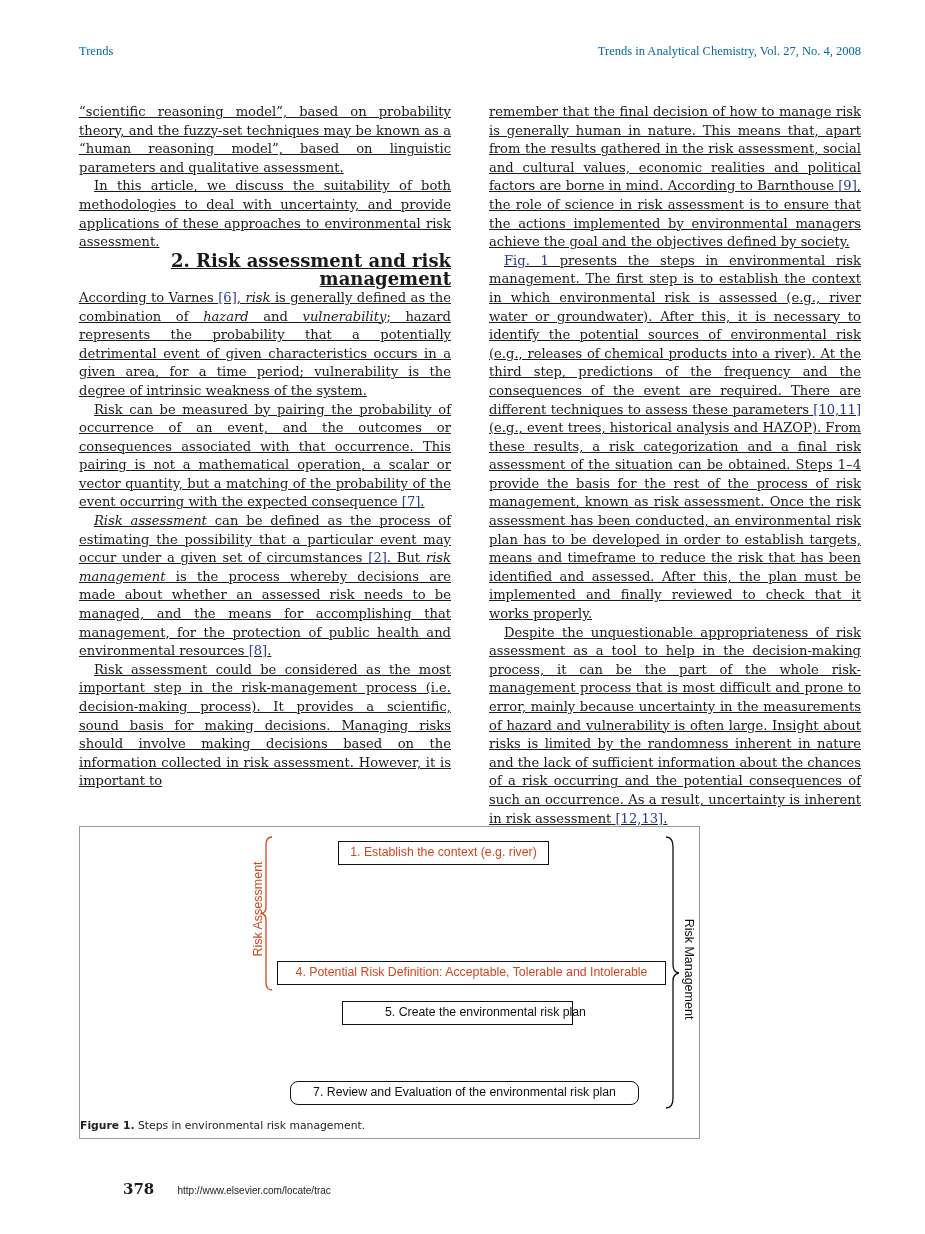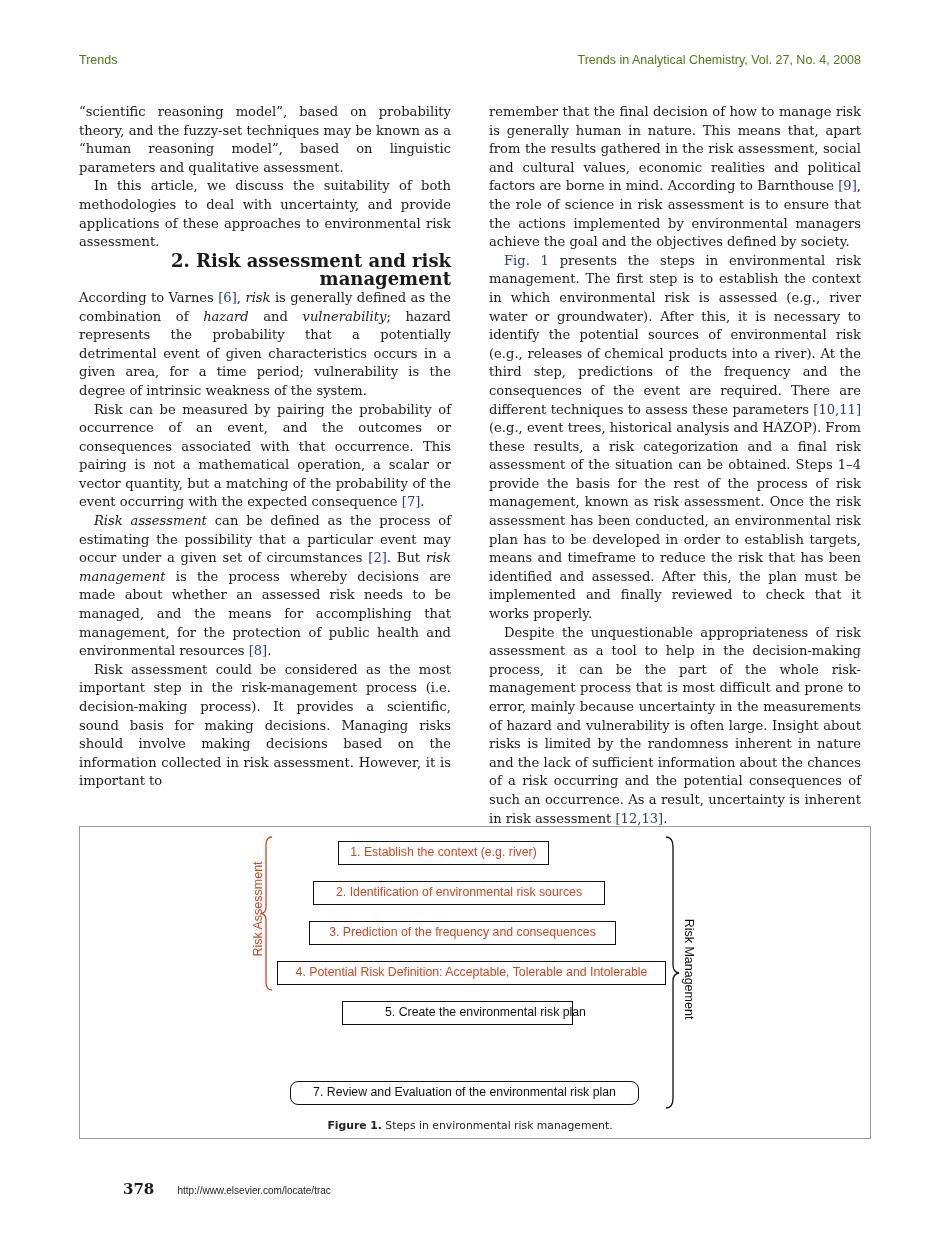--- a/index.html
+++ b/index.html
@@ -1,38 +1,38 @@
 <!DOCTYPE html>
 <html><head>
 <meta charset="utf-8">
 <style>
   html, body { margin: 0; padding: 0; background: #ffffff; }
   body { width: 925px; height: 1234px; position: relative; overflow: hidden; color: #1a1a1a; }
-  .running-head { position: absolute; top: 53px; font-family: Liberation Sans, sans-serif; font-size: 12.5px; color: #4d7c0f; }
+  .running-head { position: absolute; top: 44px; font-family: Liberation Serif, serif; font-size: 12.5px; color: #0369a1; }
   .rh-left { left: 79px; }
   .rh-right { right: 64px; margin-left: 29px; }
   .col { position: absolute; top: 103px; width: 372px; font-family: "DejaVu Serif", serif; font-size: 13.1px; line-height: 18.6px; text-align: justify; color: #1a1a1a; }
   .col-left { left: 79px; }
   .col-right { left: 489px; }
-  .col p { margin: 0; text-indent: 15px; hyphens: auto; }
+  .col p { margin: 0; text-indent: 15px; hyphens: auto; text-decoration: underline; }
   .col p.noindent { text-indent: 0; }
   .col p.first { text-indent: 0; }
   .ref { color: #2a3a8c; }
   .sec-head { font-family: "DejaVu Serif", serif; font-weight: bold; font-size: 18px; margin: 37px 0 18px 0; text-indent: 0 !important; text-align: right; }
   em { font-style: italic; }
 
-  .figure { position: absolute; left: 79px; top: 826px; width: 792px; height: 313px; border: 1px solid #9a9a9a; box-sizing: border-box; }
+  .figure { position: absolute; left: 79px; top: 826px; width: 621px; height: 313px; border: 1px solid #9a9a9a; box-sizing: border-box; }
   .step { position: absolute; border: 1.5px solid #111; box-sizing: border-box; height: 24px; font-family: "Liberation Sans", sans-serif; font-size: 12.3px; line-height: 21px; text-align: center; white-space: nowrap; }
   .step.assess { color: #d0461e; }
   .step.manage { color: #111; }
   .vlabel { position: absolute; font-family: "Liberation Sans", sans-serif; font-size: 12.5px; white-space: nowrap; }
   .vlabel-left { color: #d0461e; transform: rotate(-90deg); transform-origin: center center; }
   .vlabel-right { color: #111; transform: rotate(90deg); transform-origin: center center; }
   .brace { position: absolute; }
-  .caption { position: absolute; left: 0; width: 780px; top: 292px; text-align: center; font-family: "DejaVu Sans", sans-serif; font-size: 10.8px; color: #222; }
+  .caption { position: absolute; left: 0; width: 780px; top: 292px; text-align: left; font-family: "DejaVu Sans", sans-serif; font-size: 10.8px; color: #222; }
   .caption b { font-weight: bold; }
 
   .footer { position: absolute; top: 1179px; left: 79px; font-family: "DejaVu Serif", serif; }
   .page-num { font-weight: bold; font-size: 15px; margin-left: 44px; }
   .url { font-family: Liberation Sans, sans-serif; font-size: 10px; margin-left: 18px; color: #222; }
 </style>
 </head>
 <body>
 
 <div class="running-head rh-left">Trends</div>
@@ -49,22 +49,20 @@
 </div>
 
 <div class="col col-right">
   <p class="first"><span>remember that the final decision of how to manage risk is generally human in nature. This means that, apart from the results gathered in the risk assessment, social and cultural values, economic realities and political factors are borne in mind. According to Barnthouse </span><span class="ref">[9]</span><span>, the role of science in risk assessment is to ensure that the actions implemented by environmental managers achieve the goal and the objectives defined by society.</span></p>
   <p><span class="ref">Fig. 1</span><span> presents the steps in environmental risk management. The first step is to establish the context in which environmental risk is assessed (e.g., river water or groundwater). After this, it is necessary to identify the potential sources of environmental risk (e.g., releases of chemical products into a river). At the third step, predictions of the frequency and the consequences of the event are required. There are different techniques to assess these parameters </span><span class="ref">[10,11]</span><span> (e.g., event trees, historical analysis and HAZOP). From these results, a risk categorization and a final risk assessment of the situation can be obtained. Steps 1–4 provide the basis for the rest of the process of risk management, known as risk assessment. Once the risk assessment has been conducted, an environmental risk plan has to be developed in order to establish targets, means and timeframe to reduce the risk that has been identified and assessed. After this, the plan must be implemented and finally reviewed to check that it works properly.</span></p>
   <p><span>Despite the unquestionable appropriateness of risk assessment as a tool to help in the decision-making process, it can be the part of the whole risk-management process that is most difficult and prone to error, mainly because uncertainty in the measurements of hazard and vulnerability is often large. Insight about risks is limited by the randomness inherent in nature and the lack of sufficient information about the chances of a risk occurring and the potential consequences of such an occurrence. As a result, uncertainty is inherent in risk assessment </span><span class="ref">[12,13]</span><span>.</span></p>
 </div>
 
 <div class="figure">
   <div class="step assess" style="left:258px; top:14px; width:211px;">1. Establish the context (e.g. river)</div>
-  <div class="step assess" style="left:233px; top:54px; width:292px;">2. Identification of environmental risk sources</div>
-  <div class="step assess" style="left:229px; top:94px; width:307px;">3. Prediction of the frequency and consequences</div>
   <div class="step assess" style="left:197px; top:134px; width:389px;">4. Potential Risk Definition: Acceptable, Tolerable and Intolerable</div>
   <div class="step manage" style="left:262px; top:174px; width:231px;padding-left:42px;">5. Create the environmental risk plan</div>
   <div class="step manage" style="left:210px; top:254px; width:349px;border-radius:8px;">7. Review and Evaluation of the environmental risk plan</div>
 
   <svg class="brace" style="left:178px; top:8px;" width="16" height="157">
     <path d="M14 2 Q 8 2 8 10 L 8 72 Q 8 78 3 78.5 Q 8 79 8 85 L 8 147 Q 8 155 14 155" fill="none" stroke="#d0461e" stroke-width="1.3"></path>
   </svg>
   <div class="vlabel vlabel-left" style="left:128px; top:75px; width:100px; text-align:center;">Risk Assessment</div>
 
   <svg class="brace" style="left:584px; top:8px;" width="18" height="275">

